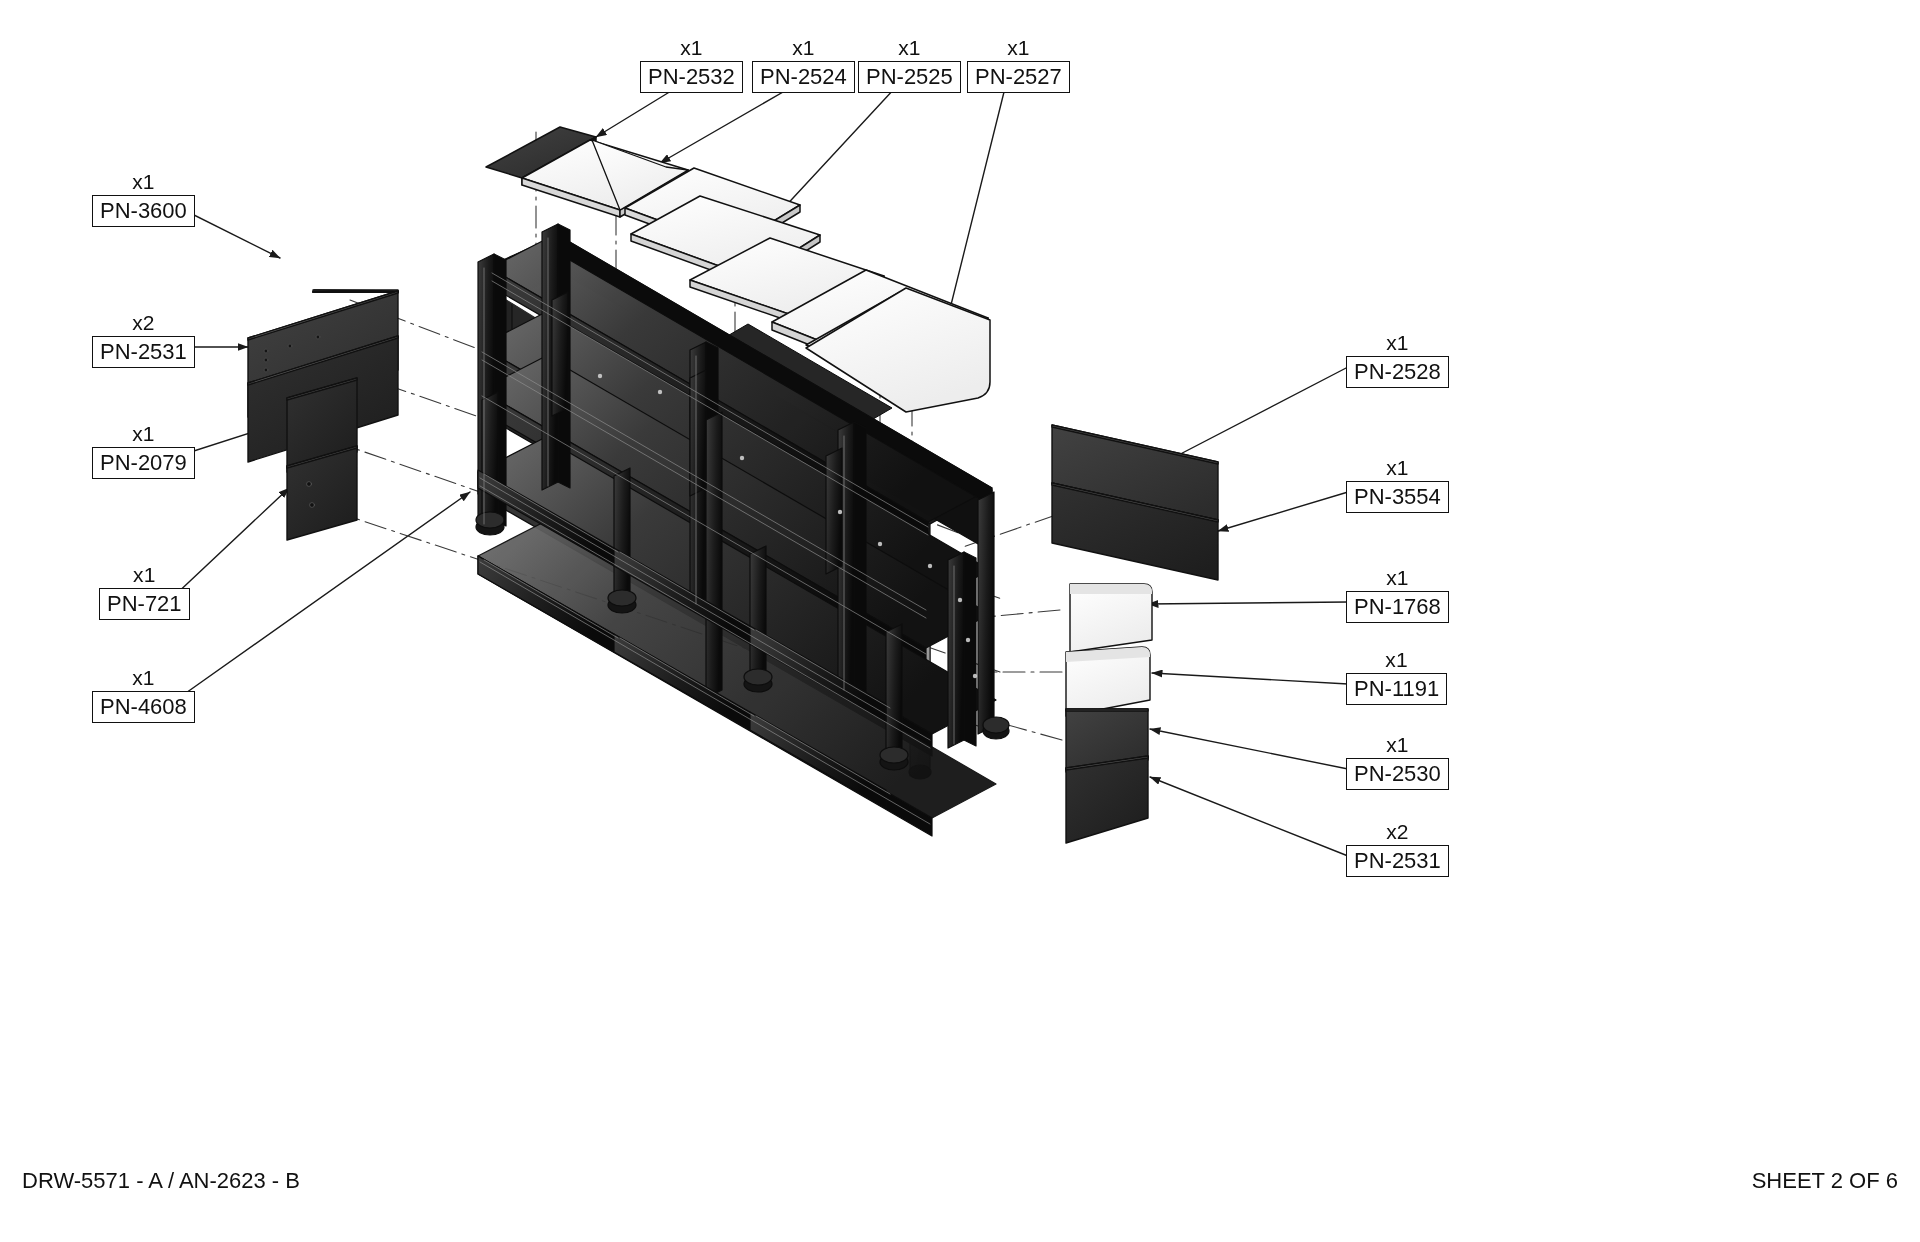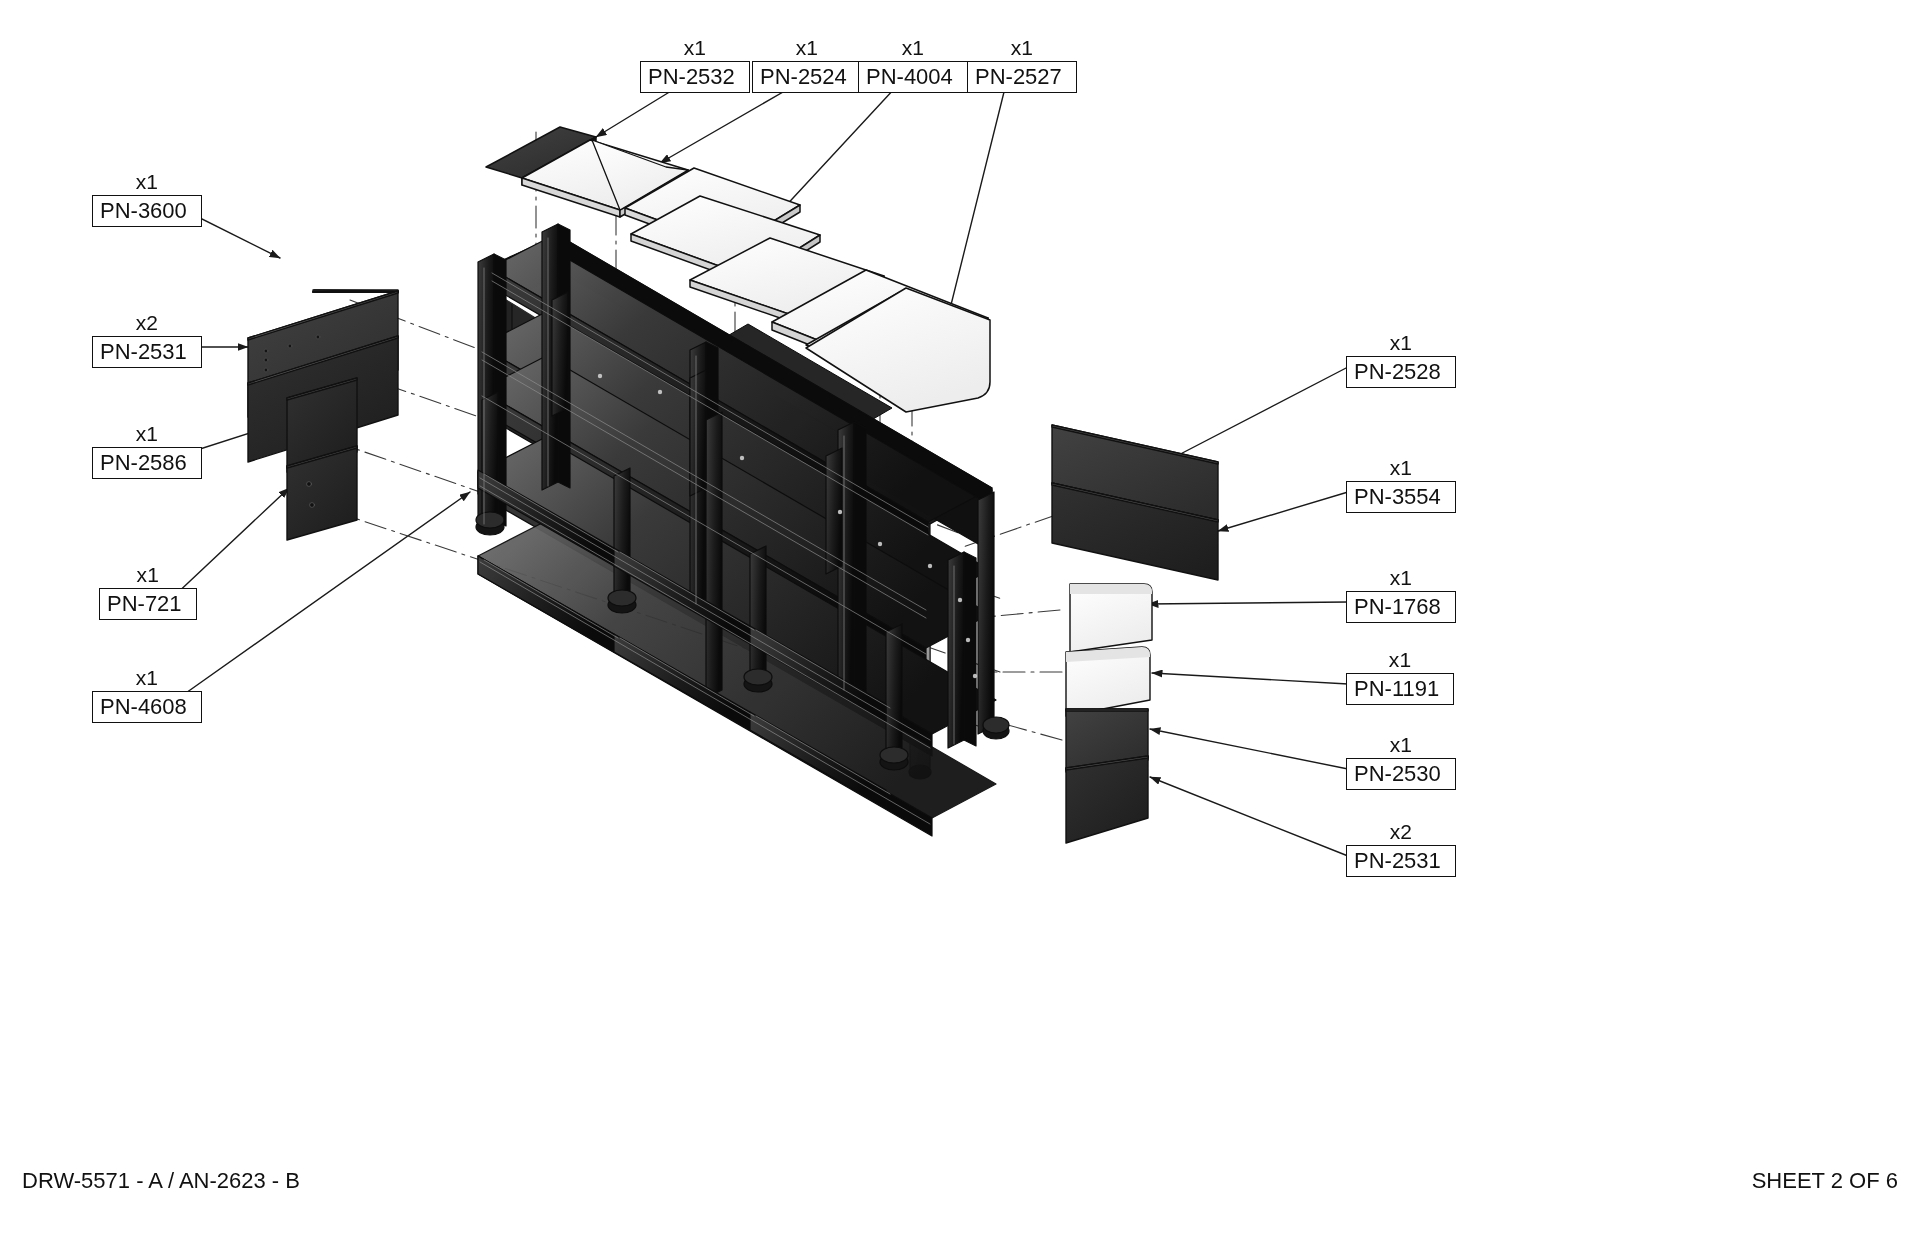--- a/index.html
+++ b/index.html
@@ -38,21 +38,21 @@
     line-height: 24px;
     letter-spacing: 0.2px;
     color: #111;
     display: block;
     margin-bottom: 1px;
   }
   .callout .pnbox {
     display: inline-block;
     border: 1.6px solid #111;
     background: #ffffff;
-    padding: 2px 14px 3px 7px;
+    padding: 2px 7px 3px 7px;
     font-size: 22px;
     line-height: 25px;
     color: #111;
   }
   
   .footer-text {
     position: absolute;
     font-size: 22px;
     line-height: 26px;
     color: #111;
@@ -433,38 +433,38 @@
   <div class="callout" style="left:640px; top:36px;">
     <span class="qty">x1</span>
     <span class="pnbox">PN-2532</span>
   </div>
   <div class="callout" style="left:752px; top:36px;">
     <span class="qty">x1</span>
     <span class="pnbox">PN-2524</span>
   </div>
   <div class="callout" style="left:858px; top:36px;">
     <span class="qty">x1</span>
-    <span class="pnbox">PN-4004</span>
+    <span class="pnbox">PN-2525</span>
   </div>
   <div class="callout" style="left:967px; top:36px;">
     <span class="qty">x1</span>
     <span class="pnbox">PN-2527</span>
   </div>
 
   <div class="callout" style="left:92px; top:170px;">
     <span class="qty">x1</span>
     <span class="pnbox">PN-3600</span>
   </div>
   <div class="callout" style="left:92px; top:311px;">
     <span class="qty">x2</span>
     <span class="pnbox">PN-2531</span>
   </div>
   <div class="callout" style="left:92px; top:422px;">
     <span class="qty">x1</span>
-    <span class="pnbox">PN-2586</span>
+    <span class="pnbox">PN-2079</span>
   </div>
   <div class="callout" style="left:99px; top:563px;">
     <span class="qty">x1</span>
     <span class="pnbox">PN-721</span>
   </div>
   <div class="callout" style="left:92px; top:666px;">
     <span class="qty">x1</span>
     <span class="pnbox">PN-4608</span>
   </div>
 

